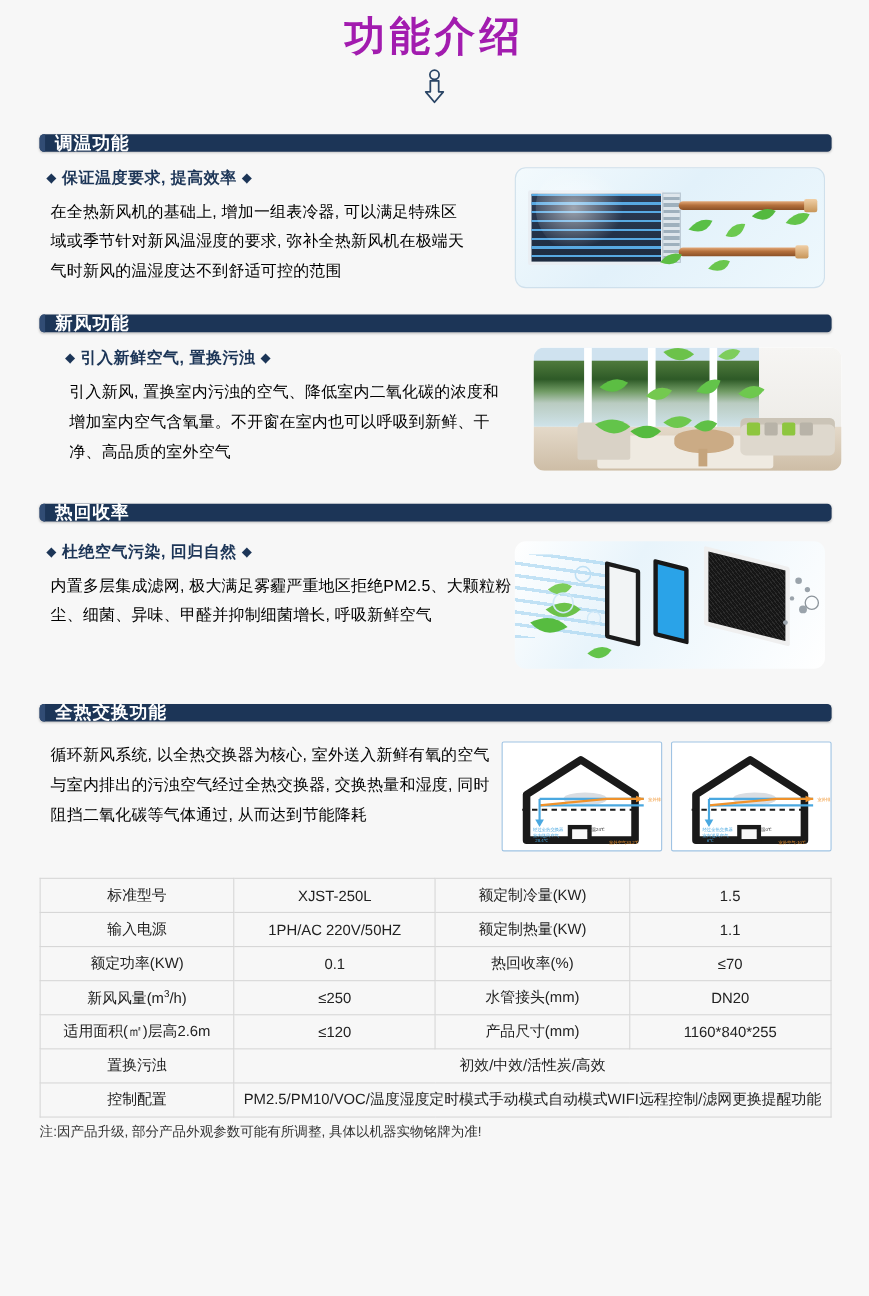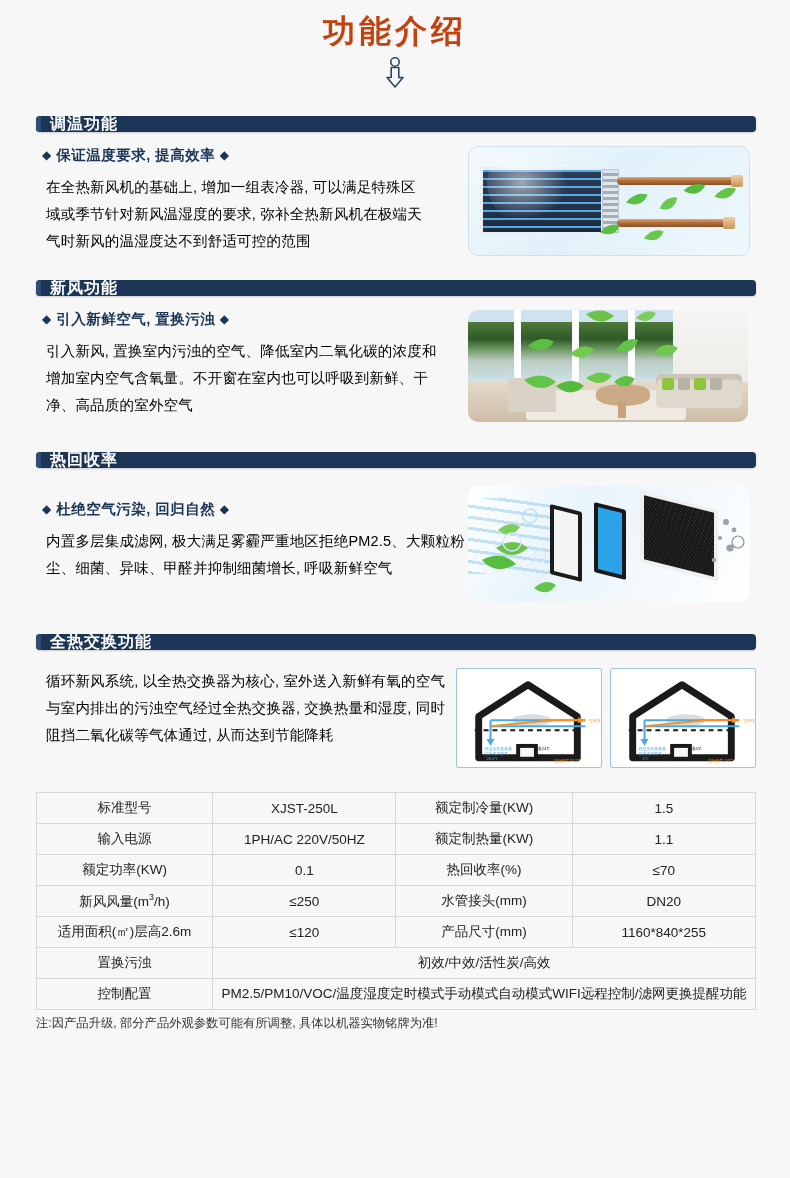--- a/index.html
+++ b/index.html
@@ -11,23 +11,23 @@
     font-family: "Liberation Sans", "DejaVu Sans", sans-serif;
     color: #222;
     overflow: hidden;
     position: relative;
   }
 
   
   .page-title {
     text-align: center;
     font-family: "Liberation Serif", "DejaVu Serif", serif;
-    font-size: 32px;
+    font-size: 37px;
     font-weight: 700;
-    color: #c2410c;
+    color: #a21caf;
     letter-spacing: 4px;
     padding-top: 12px;
     line-height: 1.2;
   }
   .title-arrow {
     display: block;
     margin: 6px auto 0;
     width: 26px;
     height: 34px;
   }
@@ -239,21 +239,21 @@
       </svg>
     </div>
   </div>
 </div>
 
 <div class="section" style="margin-top:24px;">
   <div class="sec-bar">
     <span class="sec-bar-title">新风功能</span>
   </div>
   <div class="sec-body">
-    <div class="sec-text" style="width:432px;">
+    <div class="sec-text" style="width:432px;margin-left:17px;">
       <div class="sec-sub">
         <span class="dia">◆</span>
         <span>引入新鲜空气, 置换污浊</span>
         <span class="dia">◆</span>
       </div>
       <div class="sec-para" style="width:412px;">引入新风, 置换室内污浊的空气、降低室内二氧化碳的浓度和增加室内空气含氧量。不开窗在室内也可以呼吸到新鲜、干净、高品质的室外空气</div>
     </div>
     <div class="pic pic-room">
       <div class="room-wallR"></div>
       <div class="room-view"></div>
@@ -284,21 +284,21 @@
       </svg>
     </div>
   </div>
 </div>
 
 <div class="section" style="margin-top:30px;">
   <div class="sec-bar">
     <span class="sec-bar-title">热回收率</span>
   </div>
   <div class="sec-body" style="margin-top:18px;">
-    <div class="sec-text" style="width:432px;margin-top:14px;">
+    <div class="sec-text" style="width:432px;">
       <div class="sec-sub">
         <span class="dia">◆</span>
         <span>杜绝空气污染, 回归自然</span>
         <span class="dia">◆</span>
       </div>
       <div class="sec-para" style="width:430px;">内置多层集成滤网, 极大满足雾霾严重地区拒绝PM2.5、大颗粒粉尘、细菌、异味、甲醛并抑制细菌增长, 呼吸新鲜空气</div>
     </div>
     <div class="pic pic-filter">
       <div class="flt-wind"></div>
       <div class="flt flt1">

